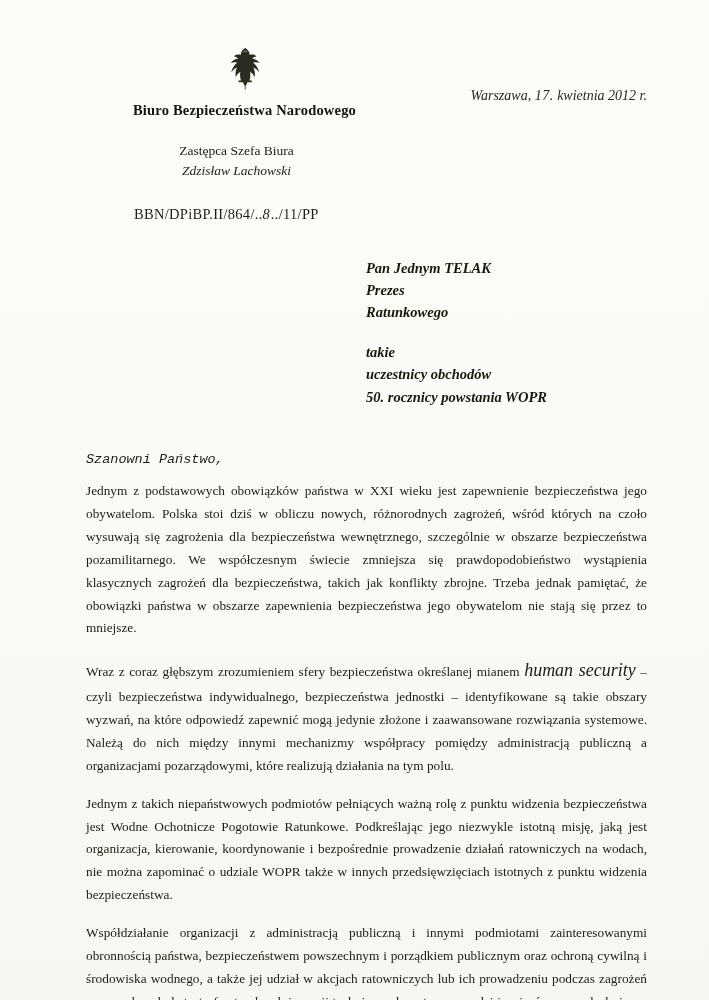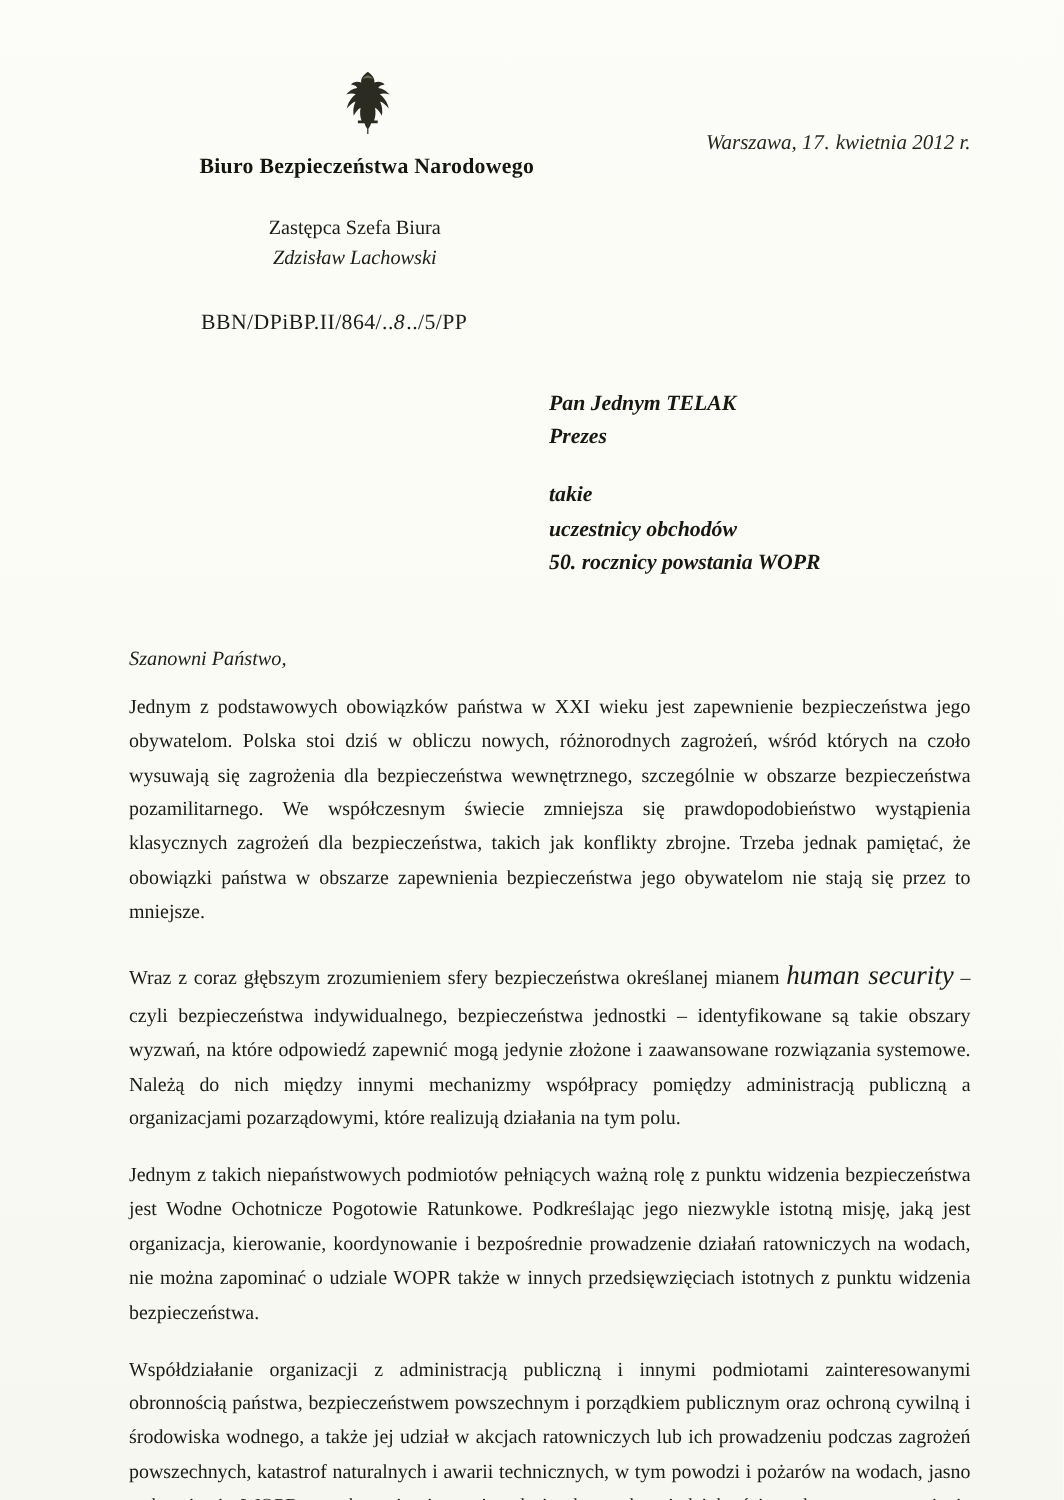--- a/index.html
+++ b/index.html
@@ -95,20 +95,21 @@
   .addressee .gap {
     display: block;
     height: 17px;
   }
   
   .salutation {
     margin-top: 44px;
     margin-left: 86px;
     font-style: italic;
     font-size: 13.5px;
+    font-family: Liberation Mono, monospace;
   }
   .body {
     margin-top: 13px;
     margin-left: 86px;
     margin-right: 62px;
   }
   .para {
     font-size: 13.3px;
     line-height: 1.72;
     text-align: justify;
@@ -144,27 +145,28 @@
       <span class="handwritten">17.</span>
       <span>kwietnia 2012 r.</span>
     </div>
 
     <div class="role-block">
       <div class="line1">Zastępca Szefa Biura</div>
       <div class="line2">Zdzisław Lachowski</div>
     </div>
 
     <div class="refno">
-      <span>BBN/DPiBP.II/864/..</span><span class="ins">8</span><span>../5/PP</span>
+      <span>BBN/DPiBP.II/864/..</span><span class="ins">8</span><span>../11/PP</span>
     </div>
   </div>
 
   <div class="addressee">
     <div>Pan Jednym TELAK</div>
     <div>Prezes</div>
+    <div>Ratunkowego</div>
     <span class="gap"></span>
     <div>takie</div>
     <div>uczestnicy obchodów</div>
     <div>50. rocznicy powstania WOPR</div>
   </div>
 
   <div class="salutation">Szanowni Państwo,</div>
 
   <div class="body">
     <p class="para">Jednym z podstawowych obowiązków państwa w XXI wieku jest zapewnienie bezpieczeństwa jego obywatelom. Polska stoi dziś w obliczu nowych, różnorodnych zagrożeń, wśród których na czoło wysuwają się zagrożenia dla bezpieczeństwa wewnętrznego, szczególnie w obszarze bezpieczeństwa pozamilitarnego. We współczesnym świecie zmniejsza się prawdopodobieństwo wystąpienia klasycznych zagrożeń dla bezpieczeństwa, takich jak konflikty zbrojne. Trzeba jednak pamiętać, że obowiązki państwa w obszarze zapewnienia bezpieczeństwa jego obywatelom nie stają się przez to mniejsze.</p>

